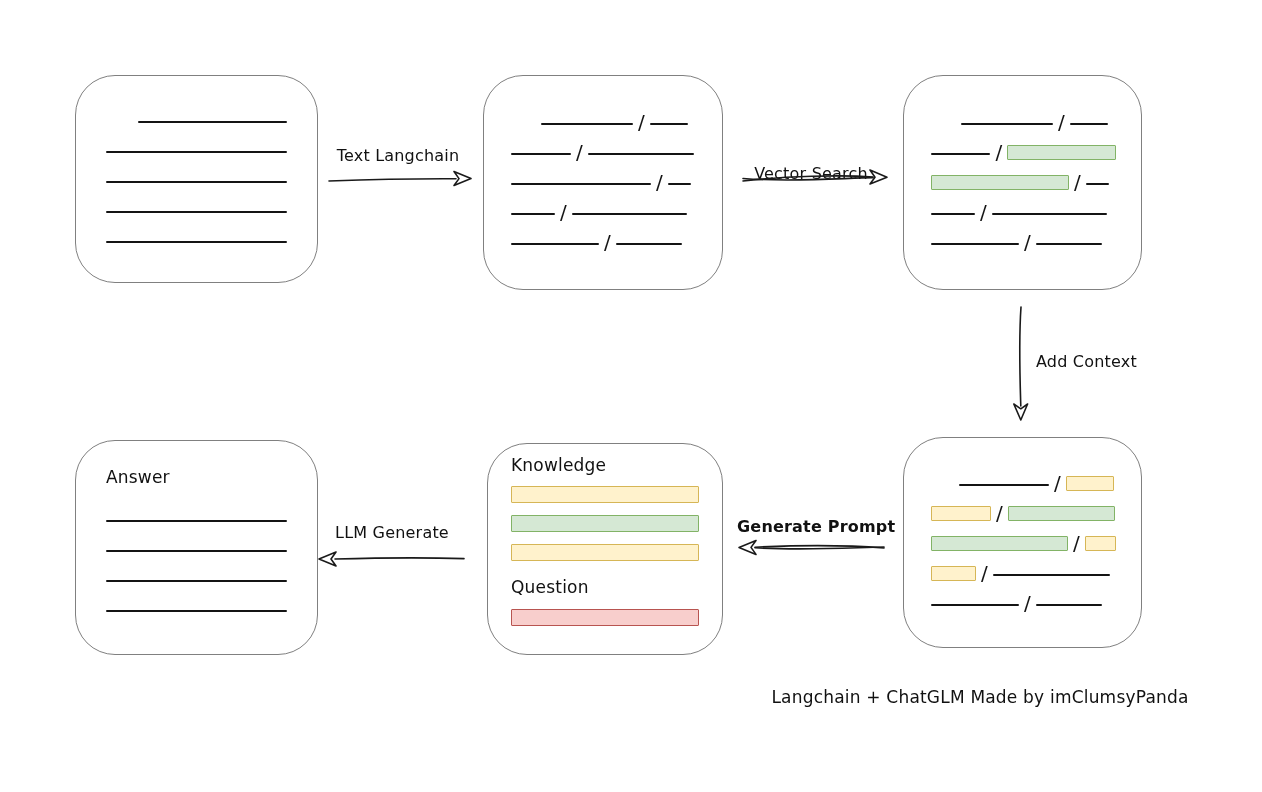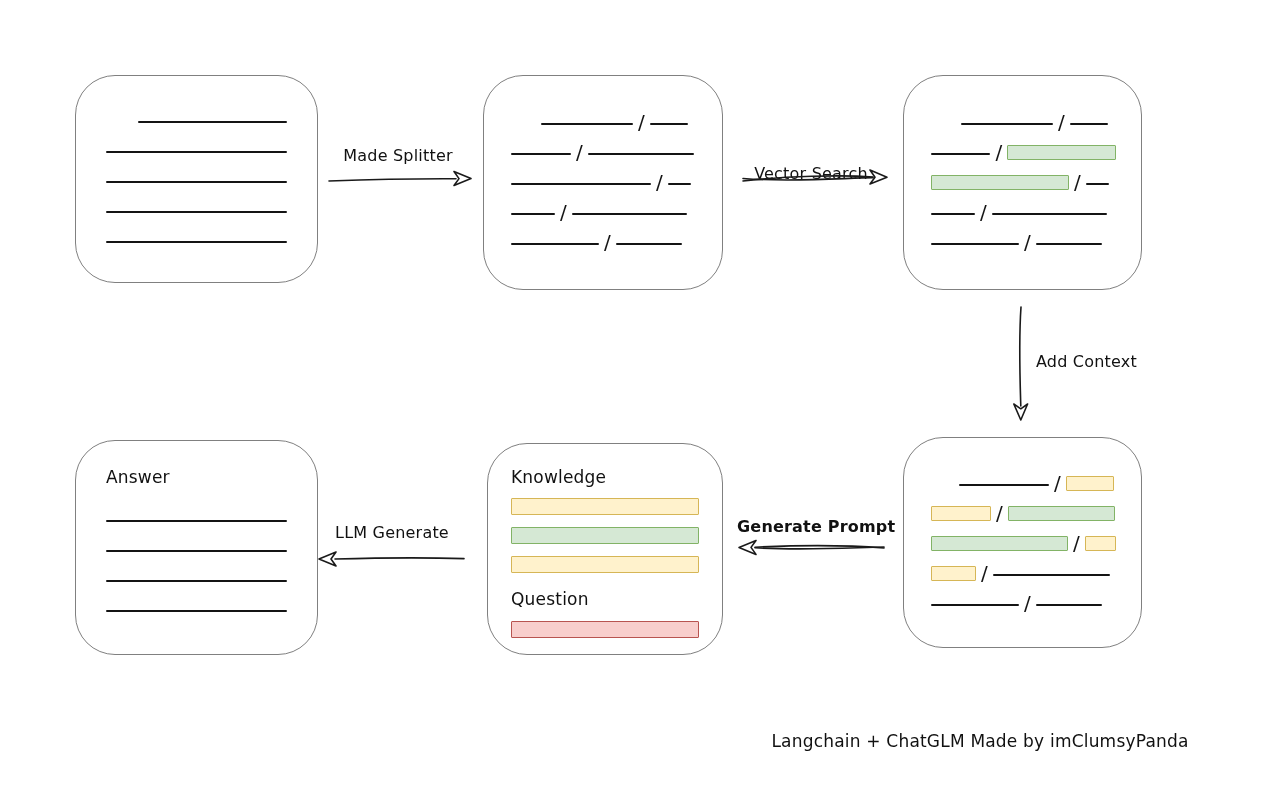--- a/index.html
+++ b/index.html
@@ -15,21 +15,21 @@
     position:absolute;
     border:1px solid #808080;
     border-radius:40px;
     background:#ffffff;
     box-sizing:border-box;
   }
   #box-source{left:75px;top:75px;width:243px;height:208px;padding:22px 30px 0 30px;}
   #box-chunks{left:483px;top:75px;width:240px;height:215px;padding:24px 25px 0 27px;}
   #box-vector{left:903px;top:75px;width:239px;height:215px;padding:24px 25px 0 27px;}
   #box-context{left:903px;top:437px;width:239px;height:211px;padding:23px 25px 0 27px;}
-  #box-prompt{left:487px;top:443px;width:236px;height:212px;padding:23px 23px 0 23px;}
+  #box-prompt{left:487px;top:443px;width:236px;height:212px;padding:11px 23px 0 23px;}
   #box-answer{left:75px;top:440px;width:243px;height:215px;padding:26px 30px 0 30px;}
 
   .dg-row{height:30px;display:flex;align-items:flex-end;}
   .seg-sp{display:inline-block;height:1px;}
   .seg-line{display:inline-block;height:2px;background:#141414;border-radius:1px;margin-bottom:5px;}
   .seg-slash{
     display:inline-block;font-size:20px;line-height:20px;font-weight:500;
     color:#141414;margin:0 5px -2px 5px;
   }
   .seg-chip{display:inline-block;height:15px;border:1px solid;border-radius:1px;box-sizing:border-box;margin-bottom:0;}
@@ -47,21 +47,20 @@
     position:absolute;font-size:16px;font-weight:500;color:#111;
     text-align:center;white-space:nowrap;letter-spacing:0.2px;
   }
   .arrow-svg{position:absolute;overflow:visible;}
   .arrow-svg path{fill:none;stroke:#1a1a1a;stroke-width:1.6;stroke-linecap:round;stroke-linejoin:round;}
 
   #credit{
     position:absolute;left:760px;top:687px;width:440px;
     font-size:17px;font-weight:500;color:#111;text-align:center;white-space:nowrap;
     letter-spacing:0.2px;
-    margin-top:44px;
   }
 </style>
 </head>
 <body>
 
 <div id="canvas">
 
   <div class="dg-box" id="box-source">
       <div class="dg-row">
         <span class="seg-sp" style="width: 32px;"></span>
@@ -200,21 +199,21 @@
         </div>
         <div class="dg-row">
           <span class="seg-line" style="width: 182px;"></span>
         </div>
         <div class="dg-row">
           <span class="seg-line" style="width: 182px;"></span>
         </div>
       </div>
   </div>
 
-  <div class="arrow-label" style="left:328px;top:146px;width:140px;">Made Splitter</div>
+  <div class="arrow-label" style="left:328px;top:146px;width:140px;">Text Langchain</div>
   <svg class="arrow-svg" style="left:326px;top:166px;" width="150" height="28">
     <path d="M3 15 C 42 13.6 96 12.6 130 12.8"></path>
     <path d="M128 5.5 L145 12.6 L128 19.5 L133 12.6 Z"></path>
   </svg>
 
   <div class="arrow-label" style="left:736px;top:164px;width:150px;">Vector Search</div>
   <svg class="arrow-svg" style="left:740px;top:164px;" width="152" height="28">
     <path d="M3 17 C 45 12 102 10.6 133 13"></path>
     <path d="M3 14.5 C 52 18.5 104 14 133 13.6"></path>
     <path d="M130 6 L147 13.2 L130 20 L135 13.2 Z"></path>

